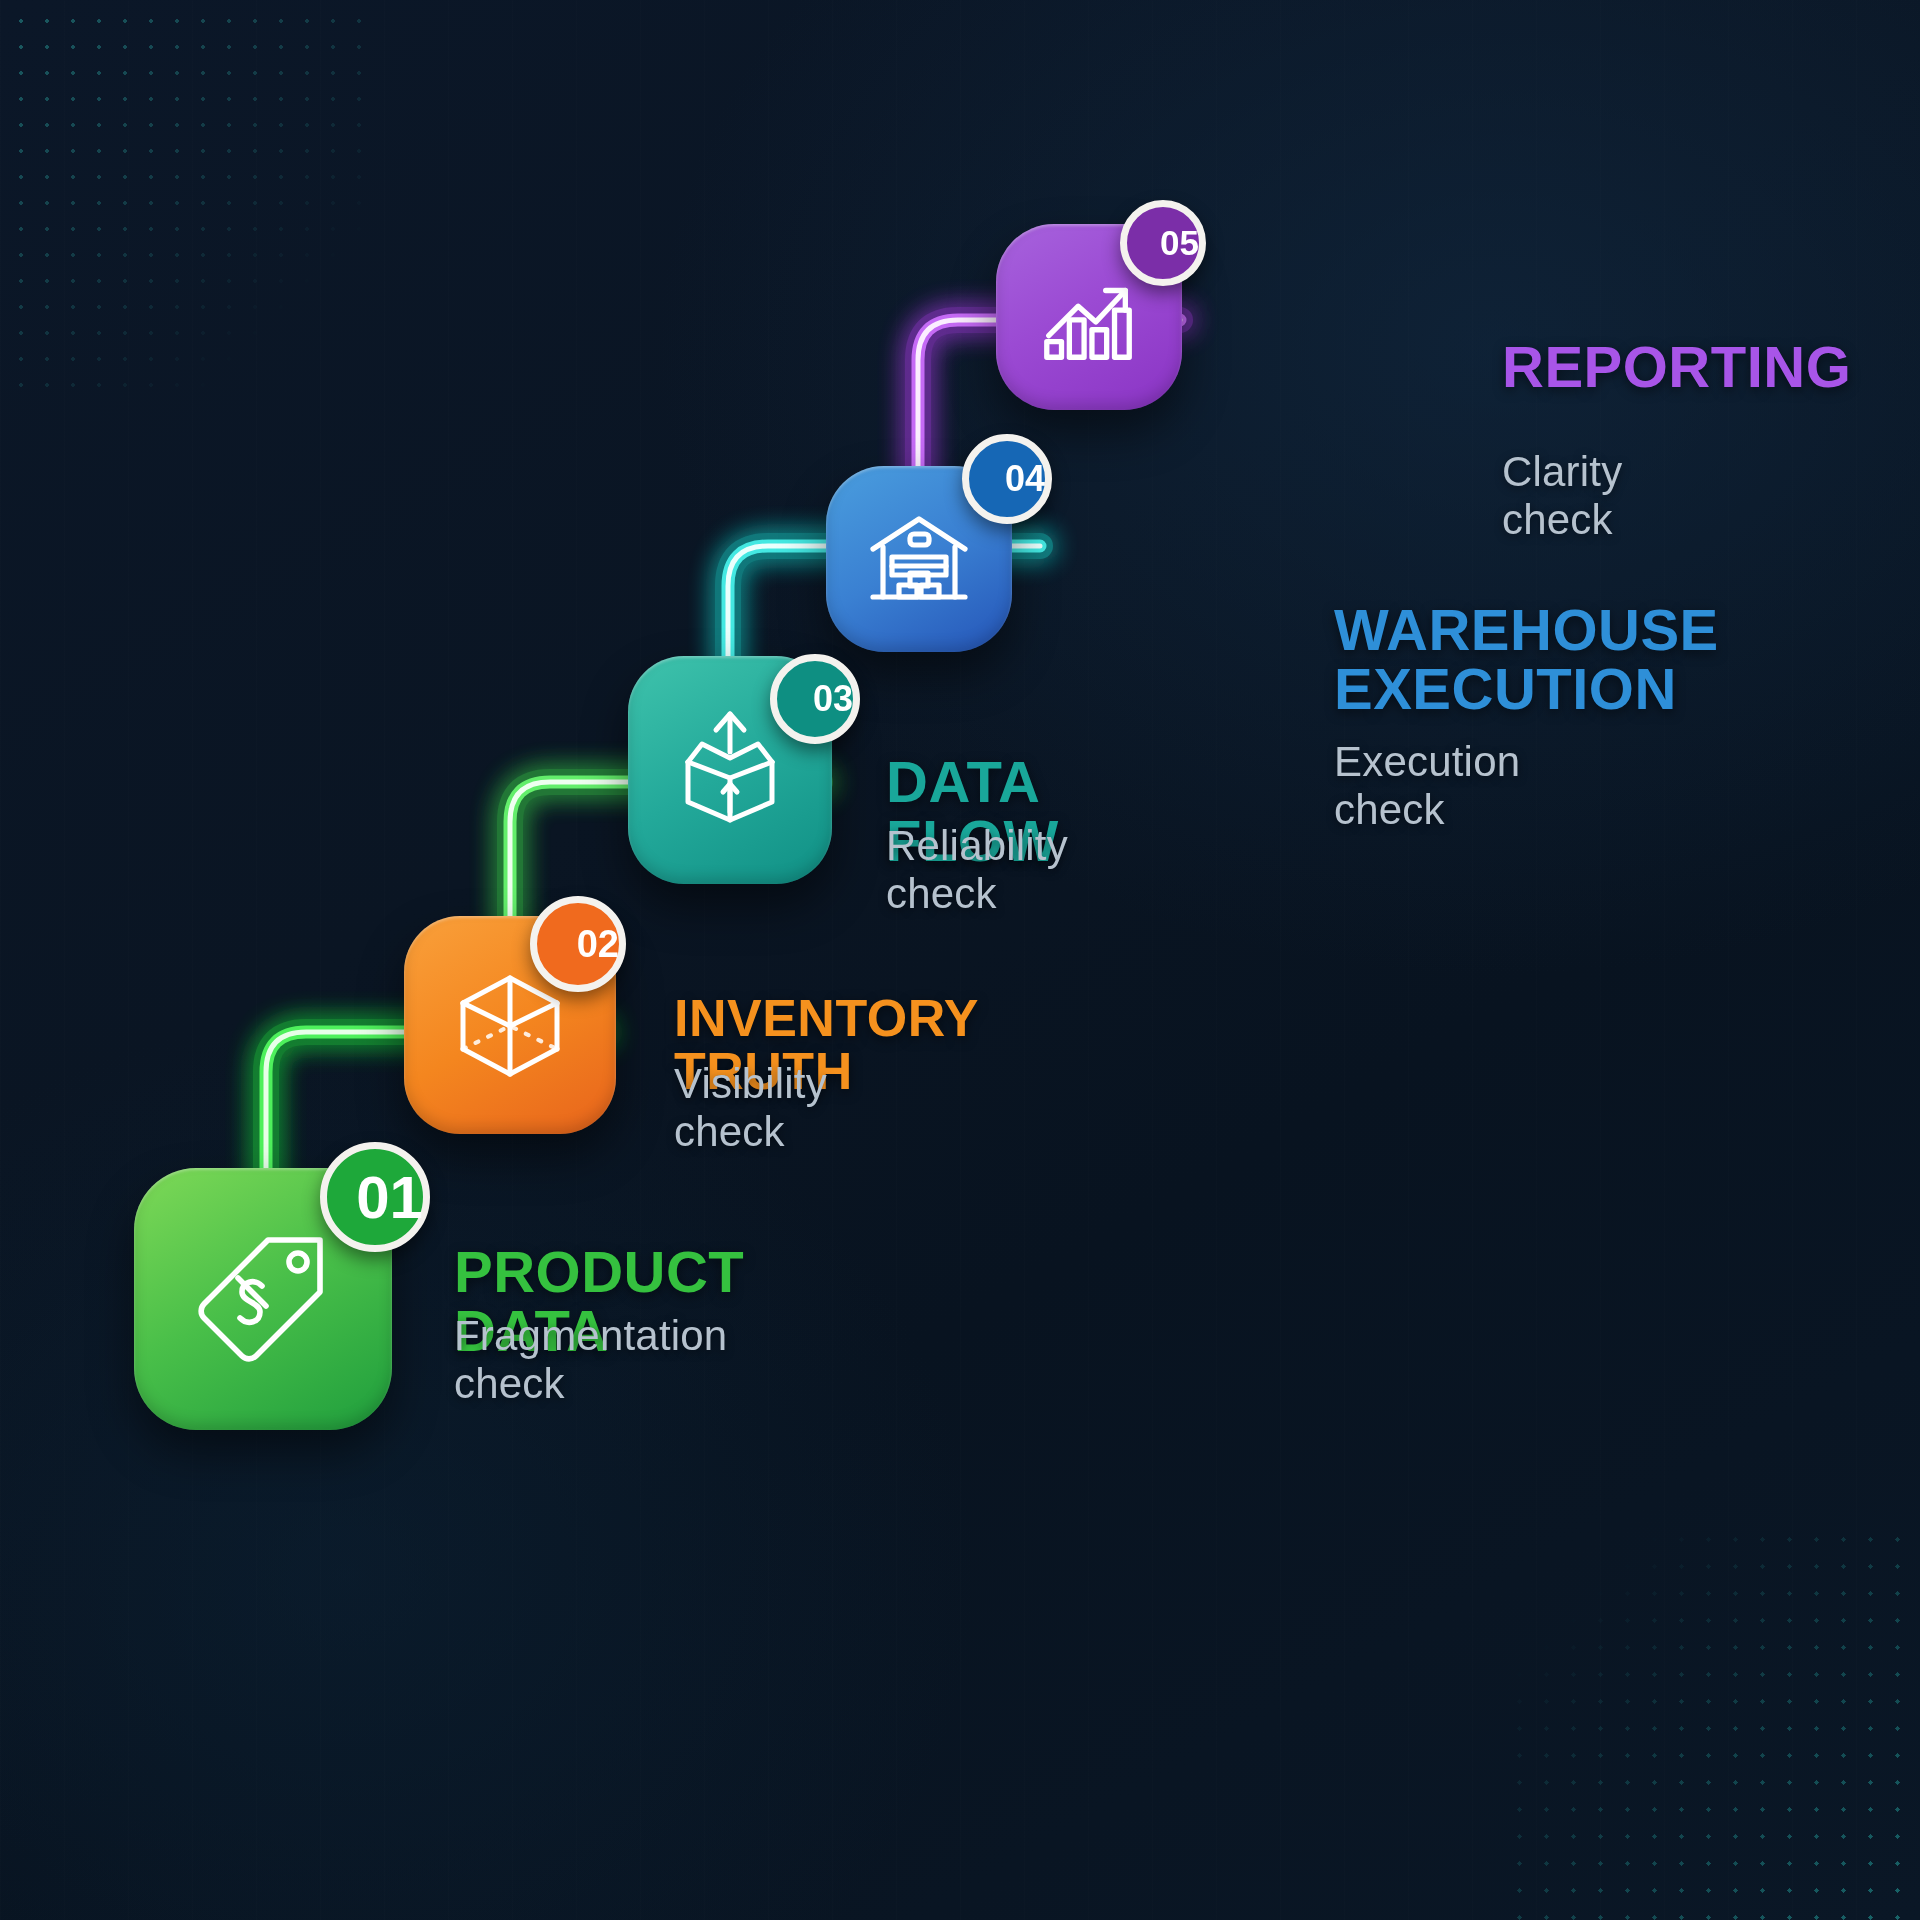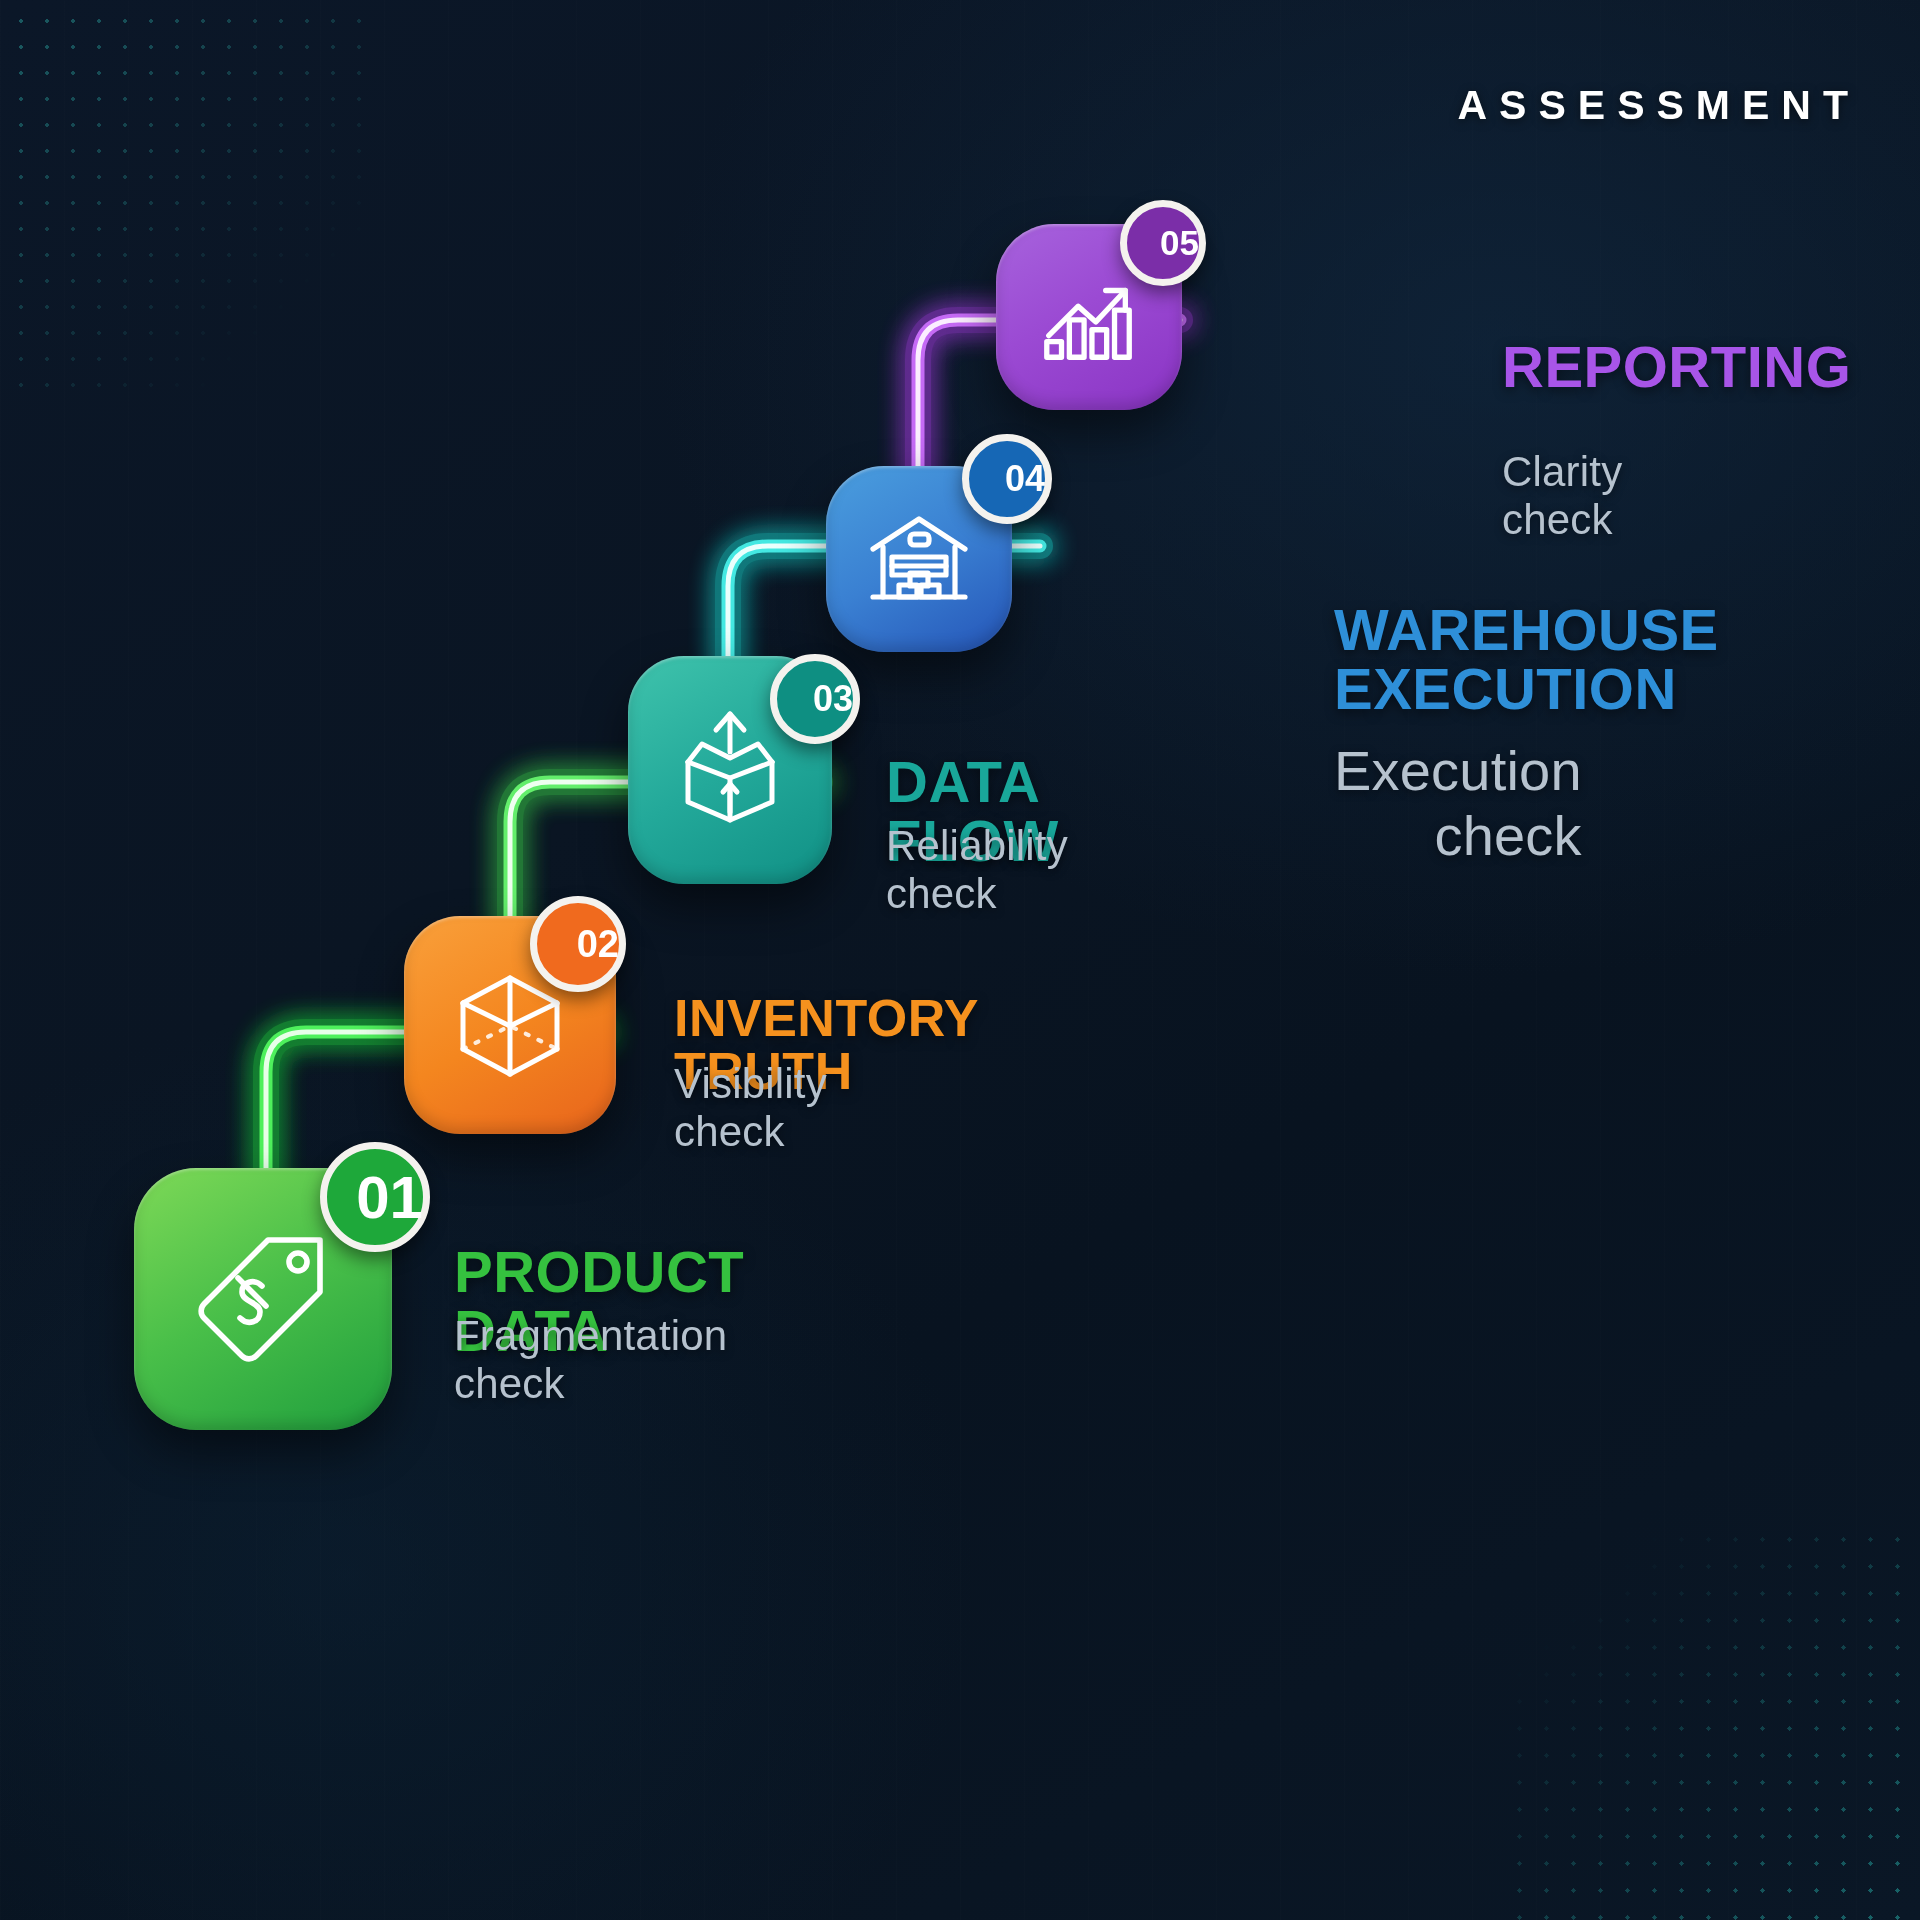--- a/index.html
+++ b/index.html
@@ -77,21 +77,20 @@
 </style>
 </head>
 <body>
 
 <div id="stage">
 
   <div class="vgrid"></div>
   <div class="dots dots-tl"></div>
   <div class="dots dots-br"></div>
 
-  <div id="assessment">ASSESSMENT</div>
 
   <div class="pipe" style="left:180px;top:980px;width:420px;height:300px;">
     <svg width="420" height="300" viewBox="0 0 420 300">
       <defs>
         <filter id="gl1" x="-80%" y="-80%" width="260%" height="260%">
           <feGaussianBlur stdDeviation="13" result="b"></feGaussianBlur>
           <feMerge>
               <feMergeNode in="b"></feMergeNode>
               <feMergeNode in="b"></feMergeNode>
               <feMergeNode in="SourceGraphic"></feMergeNode>
@@ -197,21 +196,21 @@
             <rect x="58" y="82" width="18" height="12"></rect>
           </g>
         </svg>
       </span>
     </div>
     <div class="badge" style="left:962px;top:434px;width:76px;height:76px;background:#1667b5;font-size:36px;">
       <span>04</span>
     </div>
     <div class="ttl" style="left:1334px;top:600px;font-size:58px;color:#2e8fd8;">WAREHOUSE
 EXECUTION</div>
-    <div class="sub" style="left:1334px;top:738px;font-size:56px;text-align:right;">Execution check</div>
+    <div class="sub" style="left:1334px;top:738px;font-size:42px;">Execution check</div>
   </div>
 
   <div class="step">
     <div class="card" style="left:628px;top:656px;width:204px;height:228px;border-radius:56px;background:linear-gradient(150deg,#3fc3ac 0%,#23a99a 50%,#109085 100%);">
       <span>
         <svg width="128" height="128" viewBox="0 0 128 128">
           <g fill="none" stroke="#ffffff" stroke-width="5" stroke-linecap="round" stroke-linejoin="round">
             <path d="M64,8 L64,46"></path>
             <path d="M50,24 L64,8 L78,24"></path>
             <path d="M22,56 L36,38 L64,52 L92,38 L106,56"></path>

